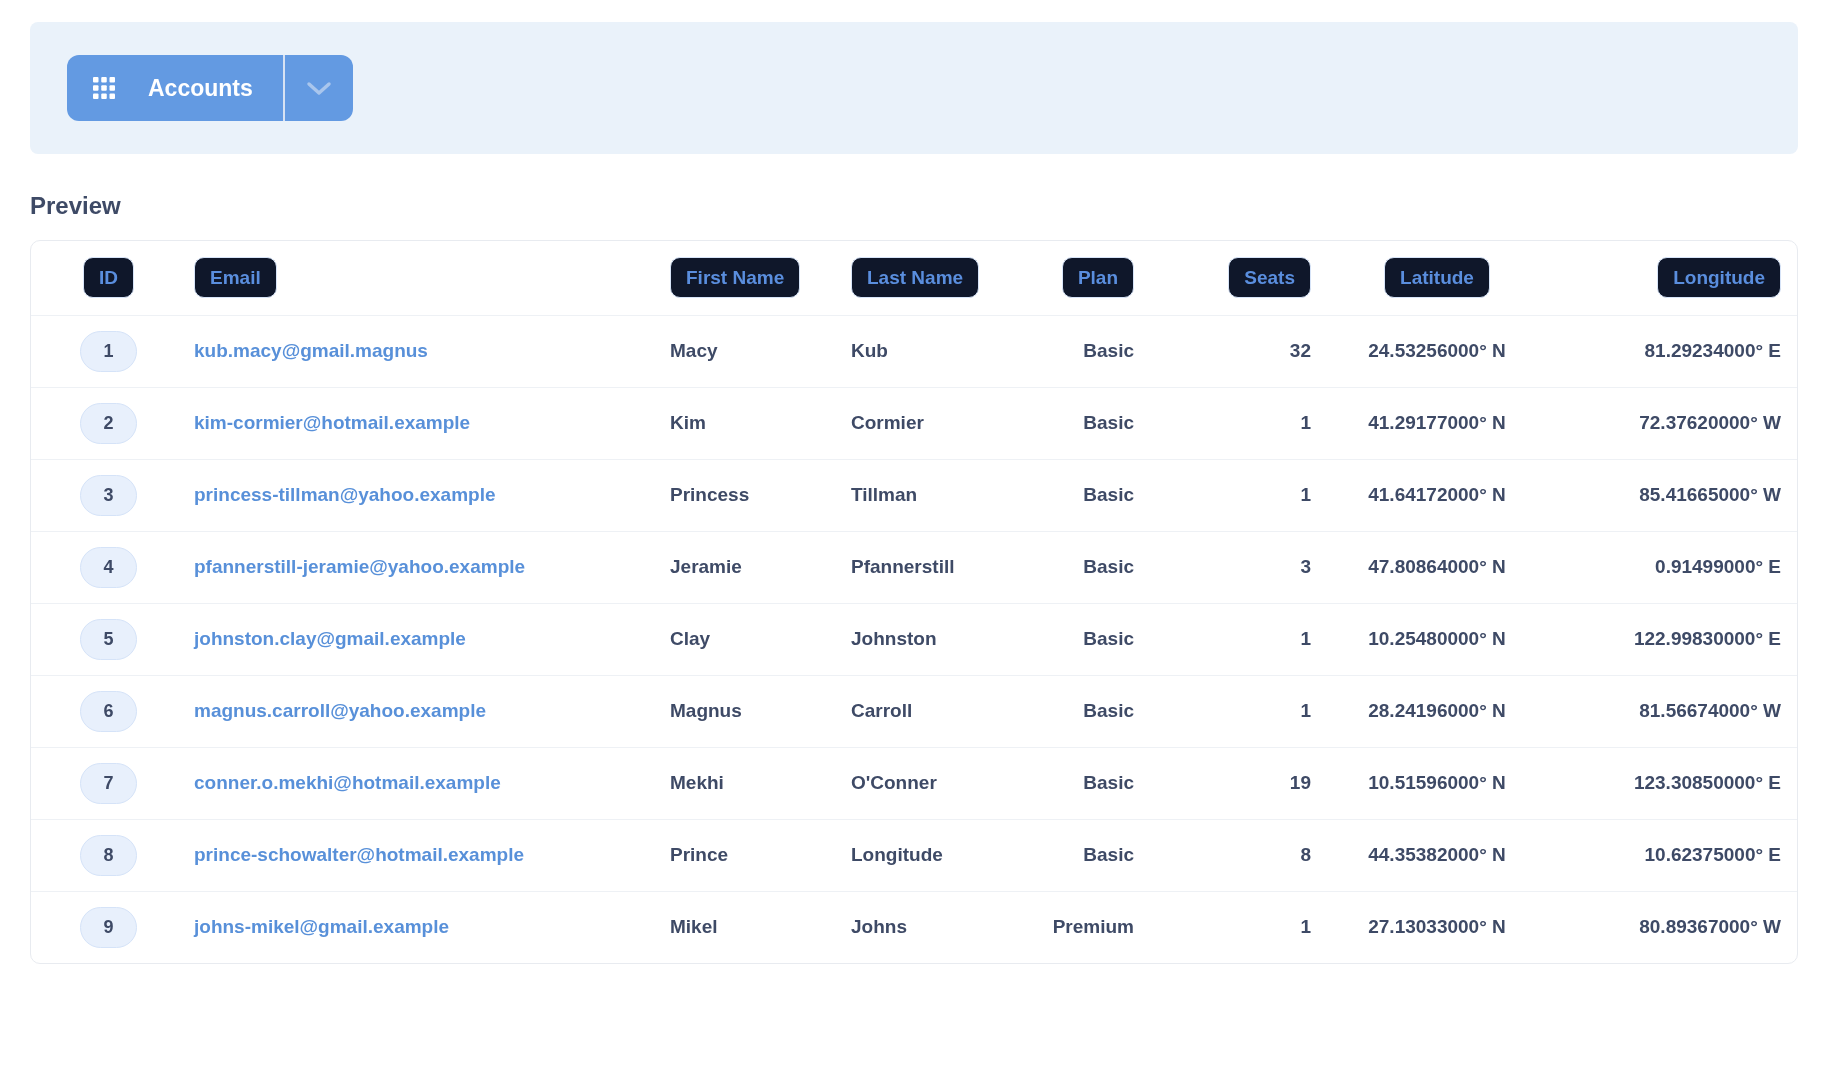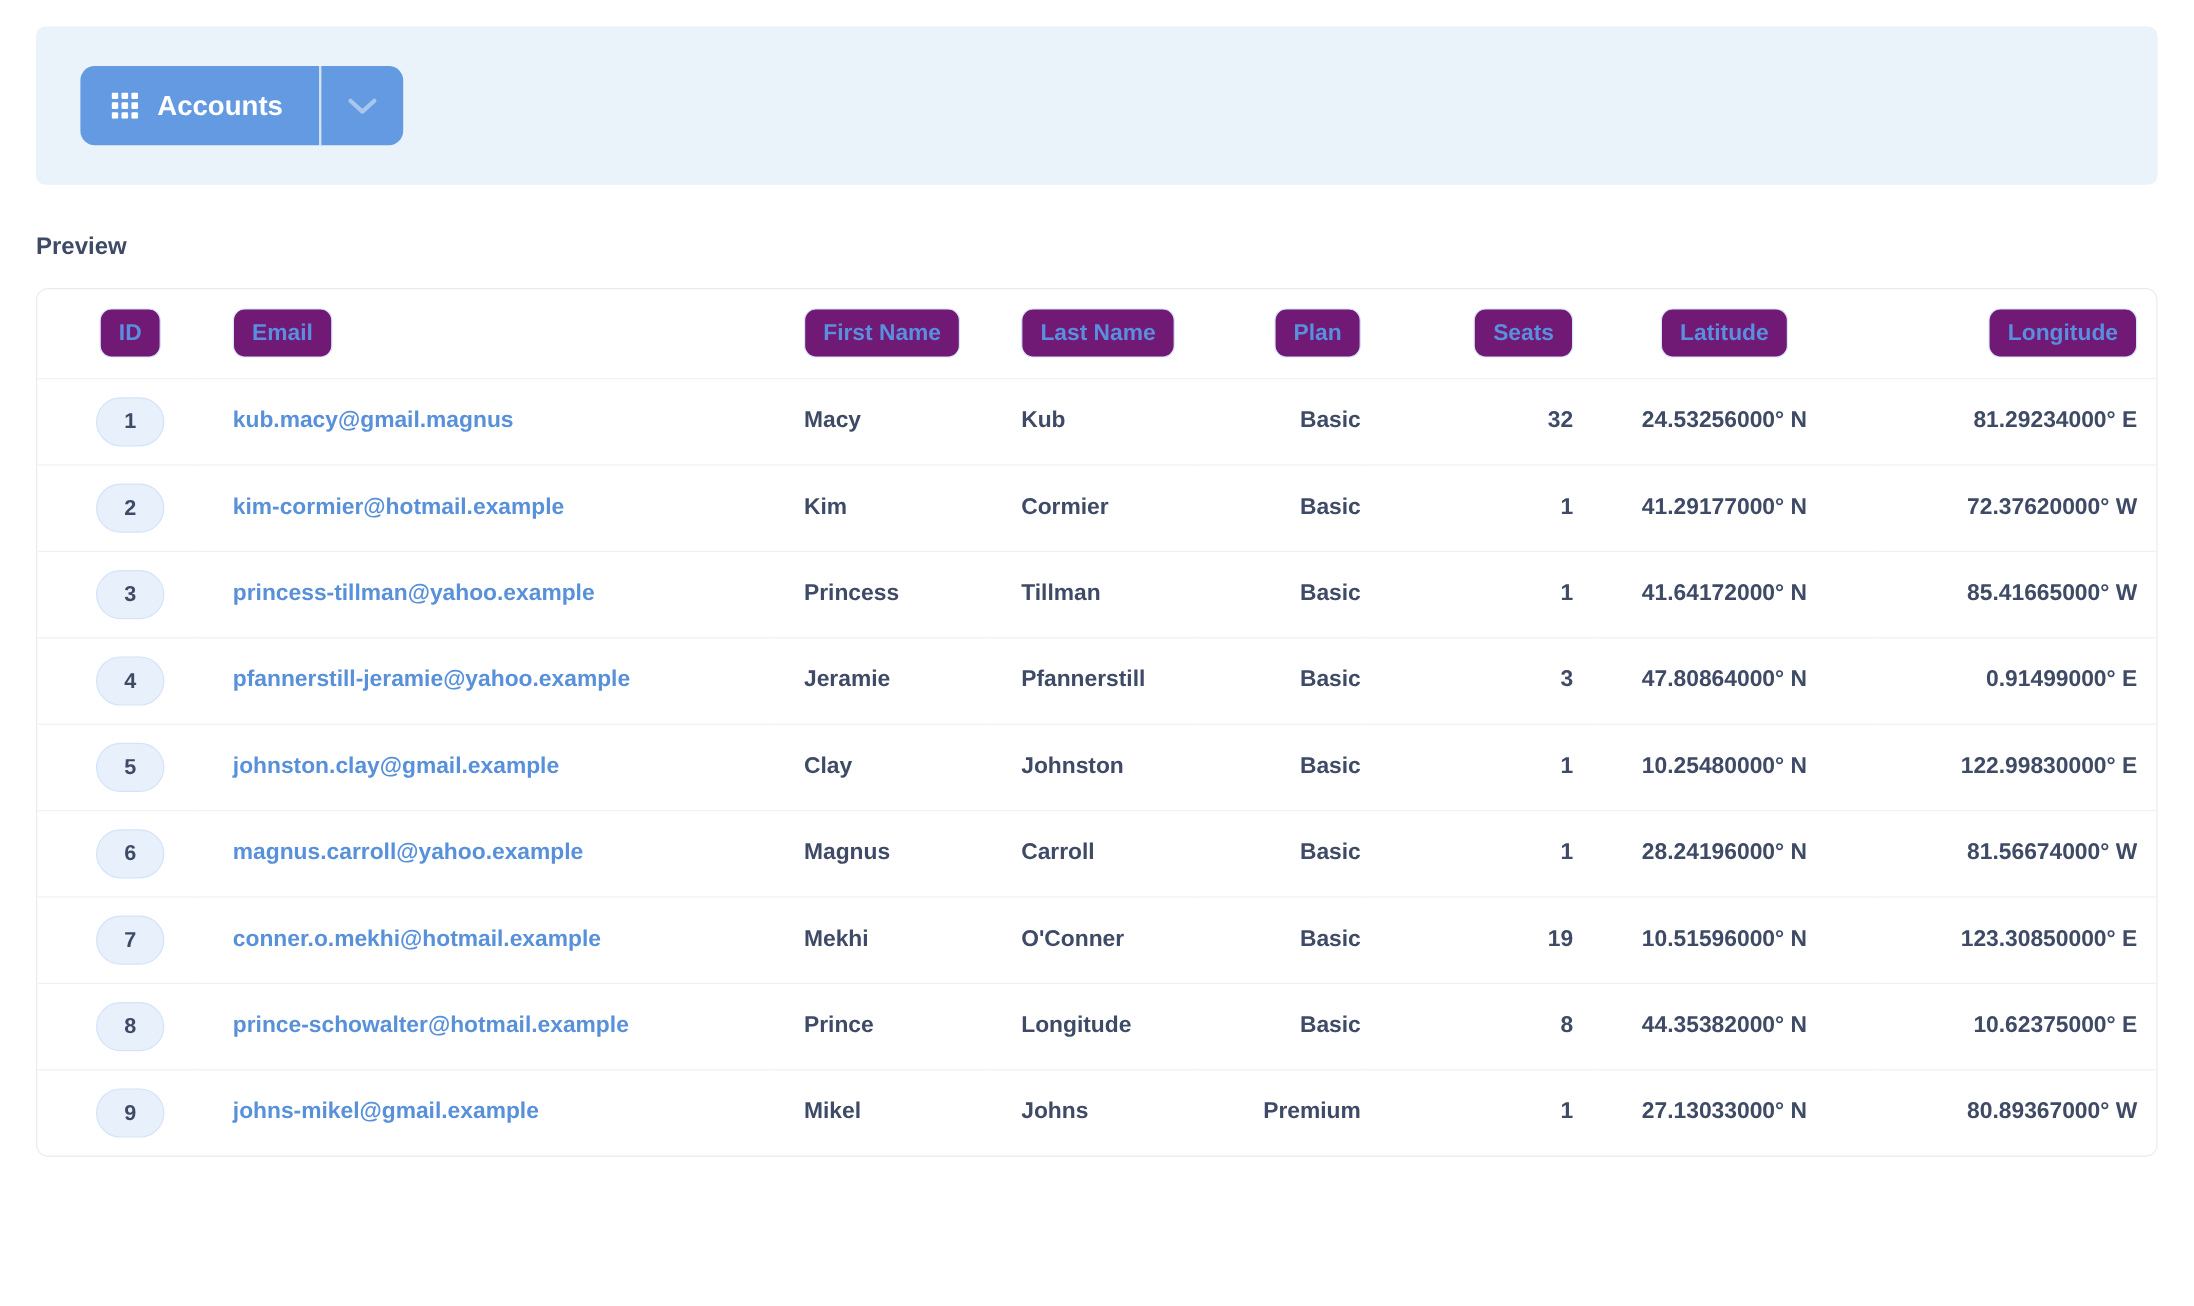--- a/index.html
+++ b/index.html
@@ -35,40 +35,40 @@
   .source-panel {
     margin: 22px 30px 0 30px;
     height: 132px;
     background: var(--panel-bg);
     border-radius: 8px;
     display: flex; align-items: center;
     padding-left: 37px;
   }
   .split-button { display: inline-flex; height: 66px; }
   .split-main {
-    display: inline-flex; align-items: center; gap: 16px;
+    display: inline-flex; align-items: center; gap: 33px;
     background: var(--button-bg); border: none; cursor: pointer;
     color: #ffffff; font-family: inherit;
     font-size: 23px; font-weight: 700;
     padding: 0 30px 0 26px;
     border-radius: 12px 0 0 12px;
     height: 66px;
   }
   .split-caret {
     display: inline-flex; align-items: center; justify-content: center;
     background: var(--button-bg); border: none; cursor: pointer;
     border-left: 2px solid var(--divider);
     width: 70px; height: 66px;
     border-radius: 0 12px 12px 0;
   }
   .grid-icon svg, .chevron svg { display: block; }
 
   .preview-heading {
     margin: 38px 0 0 30px;
-    font-size: 20px; font-weight: 700; color: var(--heading);
+    font-size: 24px; font-weight: 700; color: var(--heading);
     line-height: 28px;
   }
 
   .card {
     margin: 20px 30px 0 30px;
     width: 1768px;
     background: #ffffff;
     border: 1px solid var(--card-border);
     border-radius: 10px;
     overflow: hidden;
@@ -95,21 +95,21 @@
   .col-ln    { width: 170px; text-align: left;  padding-left: 27px; }
   .col-plan  { width: 140px; text-align: right;  padding-left: 45px; }
   .col-seats { width: 197px; text-align: right; padding-right: 20px; }
   .col-lat   { width: 232px; text-align: center; padding-right: 20px; }
   .col-lng   { width: 234px; text-align: right; padding-right: 16px; }
 
   .hbadge {
     display: inline-flex; align-items: center; justify-content: center;
     height: 41px; padding: 0 15px;
     border: 1.5px solid var(--badge-border); border-radius: 10px;
-    background: #701a75;
+    background: #0f172a;
     color: var(--accent); font-size: 19px; font-weight: 700;
     cursor: pointer;
   }
   .pill {
     display: inline-flex; align-items: center; justify-content: center;
     min-width: 57px; height: 41px; padding: 0 14px;
     background: var(--pill-bg);
     border: 1px solid var(--pill-border);
     border-radius: 21px;
     color: var(--text); font-size: 18px; font-weight: 700;

